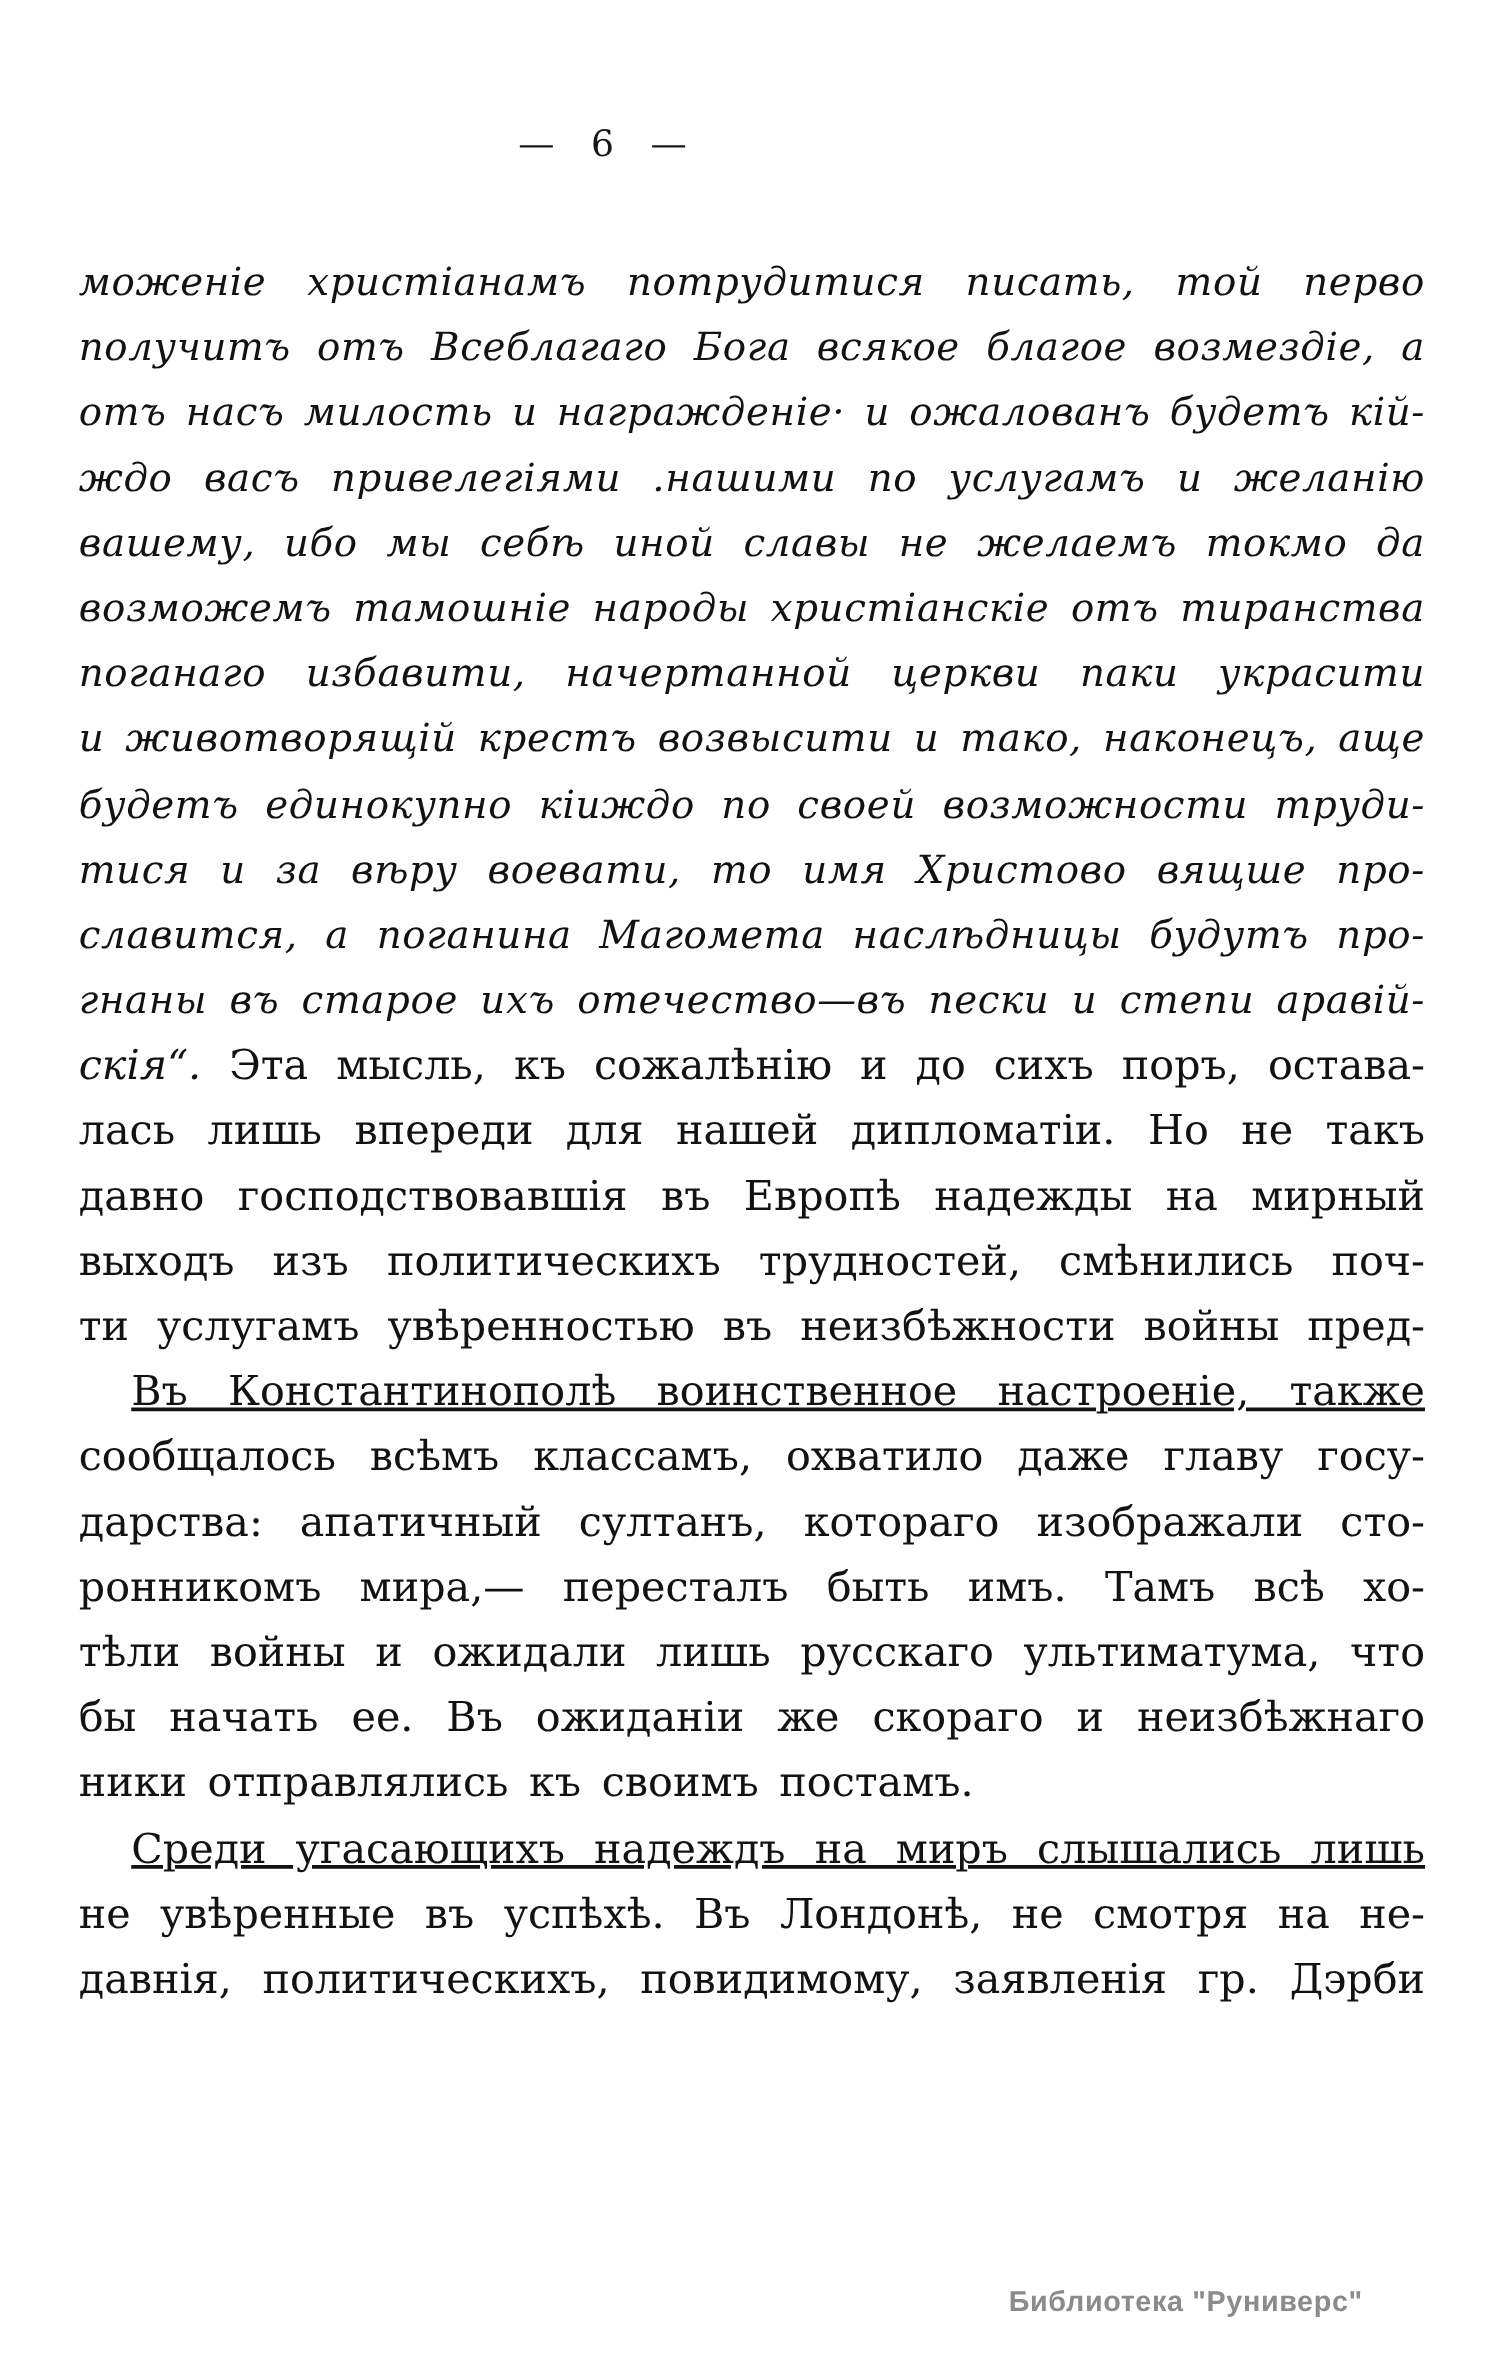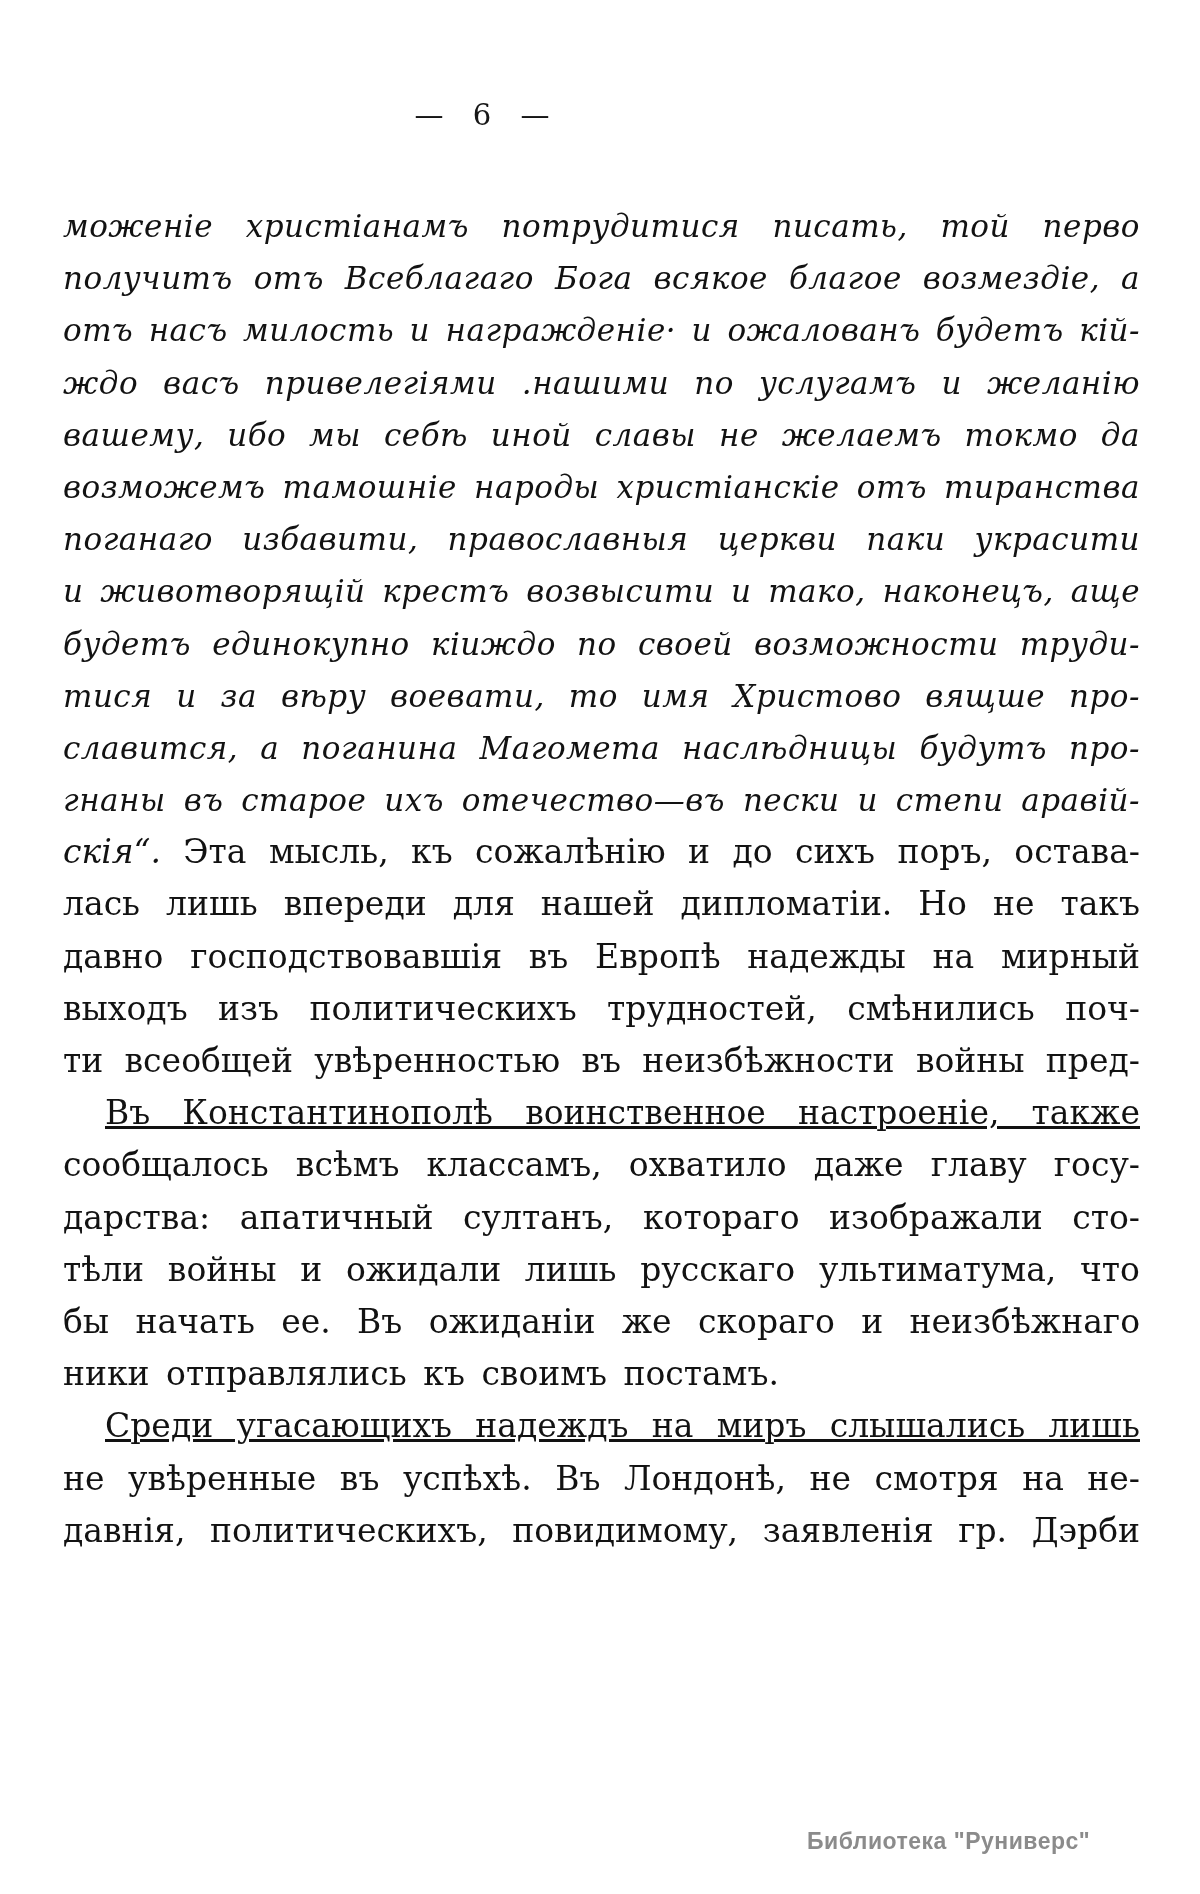--- a/index.html
+++ b/index.html
@@ -64,34 +64,35 @@
 <div class="page">
   <div class="page-header">— 6 —</div>
 
   <div class="body-text">
       <div class="line q"><span class="it">моженіе христіанамъ потрудитися писать, той перво</span></div>
       <div class="line q"><span class="it">получитъ отъ Всеблагаго Бога всякое благое возмездіе, а</span></div>
       <div class="line q"><span class="it">отъ насъ милость и награжденіе· и ожалованъ будетъ кій-</span></div>
       <div class="line q"><span class="it">ждо васъ привелегіями .нашими по услугамъ и желанію</span></div>
       <div class="line q"><span class="it">вашему, ибо мы себѣ иной славы не желаемъ токмо да</span></div>
       <div class="line q"><span class="it">возможемъ тамошніе народы христіанскіе отъ тиранства</span></div>
-      <div class="line q"><span class="it">поганаго избавити, православныя церкви паки украсити</span></div>
+      <div class="line q"><span class="it">поганаго избавити, начертанной церкви паки украсити</span></div>
       <div class="line q"><span class="it">и животворящій крестъ возвысити и тако, наконецъ, аще</span></div>
       <div class="line q"><span class="it">будетъ единокупно кіиждо по своей возможности труди-</span></div>
       <div class="line q"><span class="it">тися и за вѣру воевати, то имя Христово вящше про-</span></div>
       <div class="line q"><span class="it">славится, а поганина Магомета наслѣдницы будутъ про-</span></div>
       <div class="line q"><span class="it">гнаны въ старое ихъ отечество—въ пески и степи аравій-</span></div>
       <div class="line n"><span class="it">скія“.</span><span> Эта мысль, къ сожалѣнію и до сихъ поръ, остава-</span></div>
       <div class="line n"><span>лась лишь впереди для нашей дипломатіи. Но не такъ</span></div>
       <div class="line n"><span>давно господствовавшія въ Европѣ надежды на мирный</span></div>
       <div class="line n"><span>выходъ изъ политическихъ трудностей, смѣнились поч-</span></div>
-      <div class="line n"><span>ти всеобщей увѣренностью въ неизбѣжности войны пред-</span></div>
+      <div class="line n"><span>ти услугамъ увѣренностью въ неизбѣжности войны пред-</span></div>
       <div class="line n ind"><span>Въ Константинополѣ воинственное настроеніе, также</span></div>
       <div class="line n"><span>сообщалось всѣмъ классамъ, охватило даже главу госу-</span></div>
       <div class="line n"><span>дарства: апатичный султанъ, котораго изображали сто-</span></div>
+      <div class="line n"><span>ронникомъ мира,— пересталъ быть имъ. Тамъ всѣ хо-</span></div>
       <div class="line n"><span>тѣли войны и ожидали лишь русскаго ультиматума, что</span></div>
       <div class="line n"><span>бы начать ее. Въ ожиданіи же скораго и неизбѣжнаго</span></div>
       <div class="line n ws8 nj"><span>ники отправлялись къ своимъ постамъ.</span></div>
       <div class="line n ind"><span>Среди угасающихъ надеждъ на миръ слышались лишь</span></div>
       <div class="line n"><span>не увѣренные въ успѣхѣ. Въ Лондонѣ, не смотря на не-</span></div>
       <div class="line n"><span>давнія, политическихъ, повидимому, заявленія гр. Дэрби</span></div>
     </div>
 
   <div class="footer-watermark">Библиотека "Руниверс"</div>
 </div>

